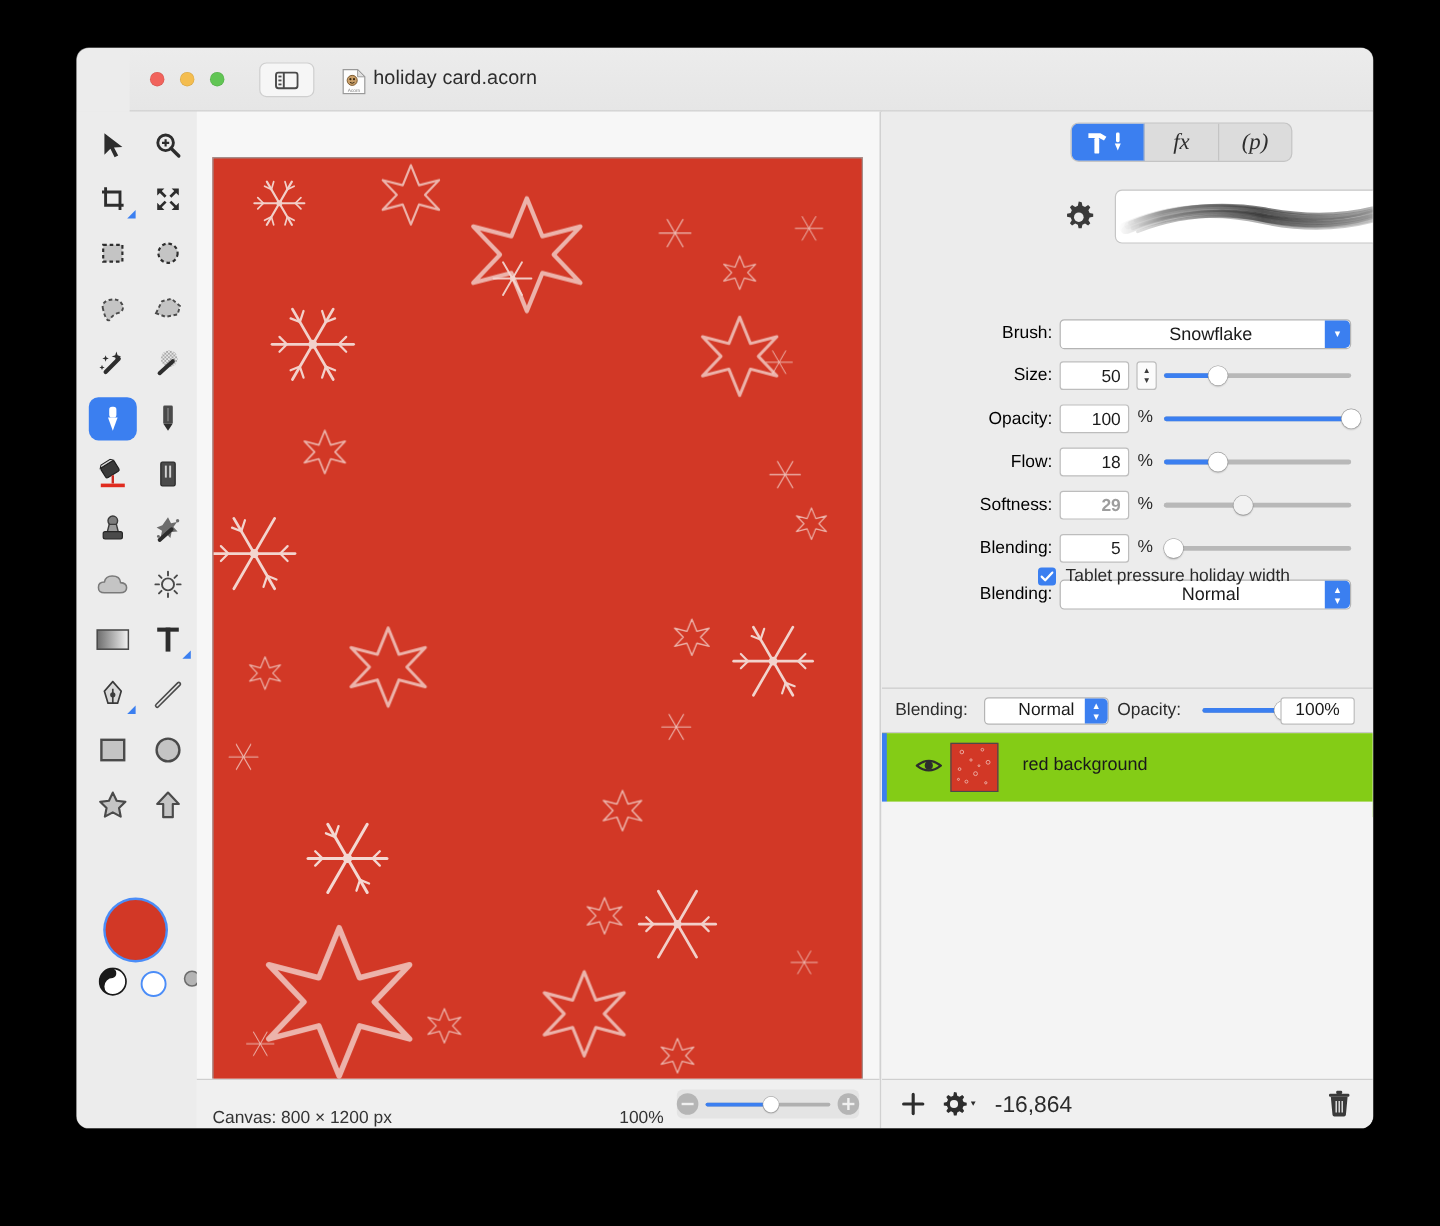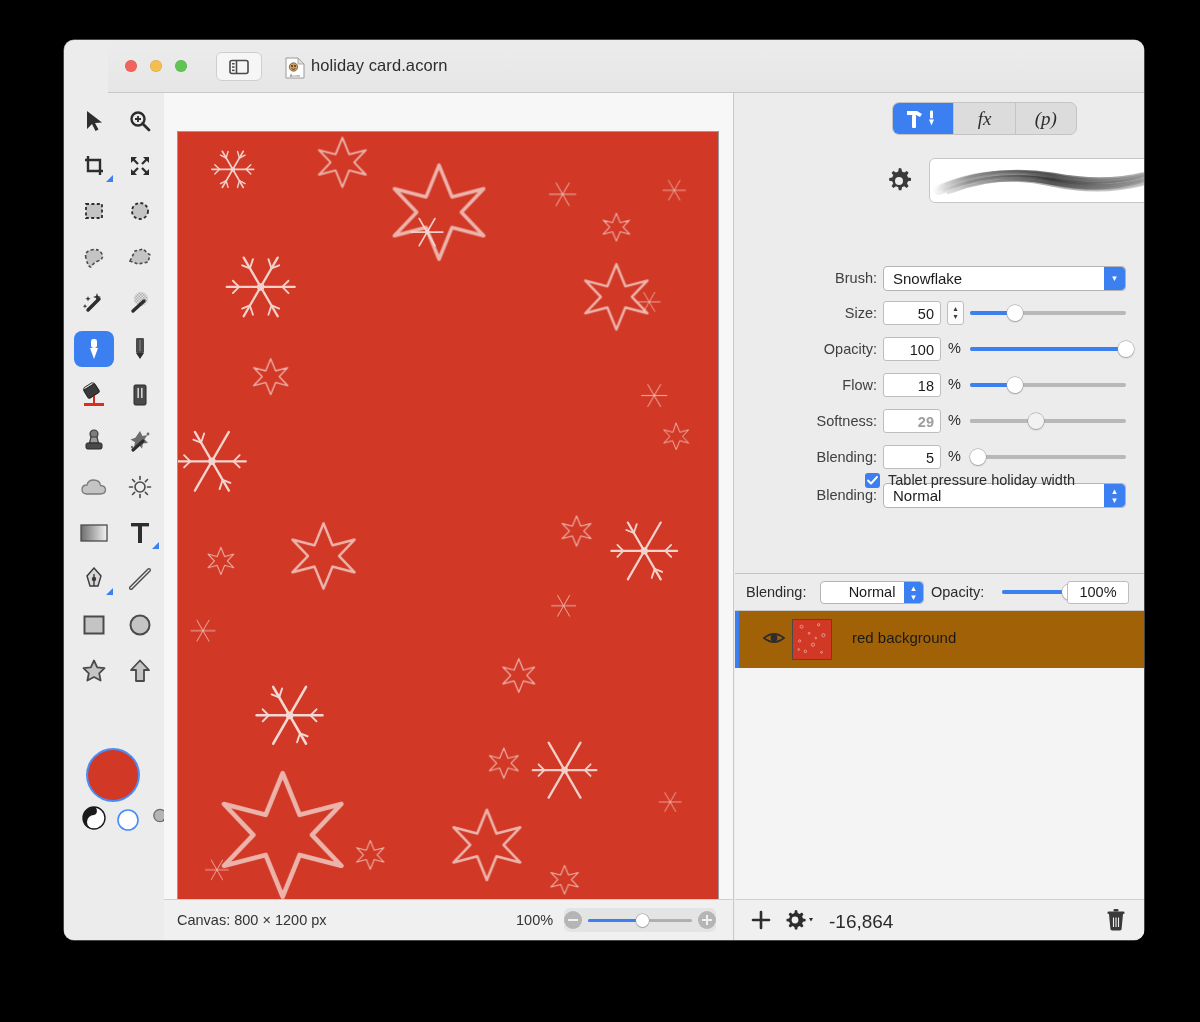--- a/index.html
+++ b/index.html
@@ -91,21 +91,21 @@
     width: 542px; height: 815px;
     background: #d23826;
     border: 1px solid #9a9a9a;
   }
   #canvas svg { display: block; width: 100%; height: 100%; }
   #statusbar {
     position: absolute; left: 0; bottom: 0;
     width: 100%; height: 41px;
     background: #f0f0f0;
     border-top: 1px solid #cfcfcf;
-    display: flex; align-items: center;
+    display: flex; align-items: flex-end;
   }
   #canvas-size { margin-left: 13px; font-size: 14.5px; color: #333; }
   #zoom-pct { position: absolute; left: 352px; font-size: 14.5px; color: #333; }
   #zoom-control {
     position: absolute; left: 400px; top: 8px;
     width: 152px; height: 24px;
     background: #e4e4e4; border-radius: 5px;
     display: flex; align-items: center;
   }
   .zbtn { width: 18px; height: 18px; border-radius: 50%; background: #b5b5b5; position: relative; flex: none; }
@@ -134,21 +134,21 @@
 
   #gear-icon { position: absolute; left: 149px; top: 73px; }
   #brush-preview {
     position: absolute; left: 194px; top: 65px;
     width: 244px; height: 45px;
     background: #fff; border: 1px solid #c6c6c6; border-radius: 6px;
     overflow: hidden;
   }
 
   .row { position: absolute; left: 0; width: 409px; height: 28px; }
-  .rlabel { position: absolute; right: 267px; top: 4px; font-size: 14.5px; color: #404040; text-align: right; white-space: nowrap; }
+  .rlabel { position: absolute; right: 267px; top: 4px; font-size: 14.5px; color: #000000; text-align: right; white-space: nowrap; }
   .numfield {
     position: absolute; left: 148px; top: 0;
     width: 58px; height: 24px;
     background: #fff; border: 1px solid #bdbdbd; border-radius: 3px;
     font-size: 14.5px; color: #1a1a1a; text-align: right;
     padding: 2px 6px 0 0; line-height: 20px;
   }
   .numfield.dim { color: #9d9d9d; font-weight: bold; }
   .pct { position: absolute; left: 213px; top: 3px; font-size: 14.5px; color: #2b2b2b; }
   .stepper {
@@ -164,20 +164,21 @@
   .sfill.off { background: #b8b8b8; }
   .sknob { position: absolute; top: -6px; width: 16px; height: 16px; margin-left: -8px; border-radius: 50%; background: #fff; box-shadow: 0 0 0 .5px #9d9d9d, 0 1px 1.5px rgba(0,0,0,.3); }
   .sknob.off { background: #f2f2f2; }
 
   .popup {
     position: absolute; left: 148px; top: 0;
     width: 243px; height: 25px;
     background: #fff; border: .5px solid #b4b4b4; border-radius: 4px;
     font-size: 15px; color: #1a1a1a;
     padding: 3px 0 0 9px;
+    text-align: center;
   }
   .popup .arrowbox {
     position: absolute; right: 0; top: 0; bottom: 0; width: 21px;
     background: #3b7ff0; border-radius: 0 4px 4px 0;
     display: flex; align-items: center; justify-content: center; flex-direction: column;
   }
   .popup .arrowbox span { color: #fff; font-size: 9px; line-height: 9px; }
 
   #tablet-row { position: absolute; left: 0; top: 378px; width: 409px; height: 22px; }
   #tablet-check {
@@ -216,21 +217,21 @@
   #lh-op-slider { position: absolute; left: 267px; top: 16px; width: 68px; height: 4px; }
   #lh-op-slider .strack { background: #b8b8b8; }
   #lh-opacity-val {
     position: absolute; left: 332px; top: 7px;
     width: 62px; height: 23px;
     background: #fff; border: 1px solid #bdbdbd; border-radius: 3px;
     font-size: 14.5px; color: #1a1a1a; text-align: center; padding-top: 2px;
   }
   #layer-row {
     position: absolute; left: 0; top: 37px; width: 100%; height: 70px;
-    background: #a16207;
+    background: #84cc16;
     border-left: 4px solid #3b7ff0;
     display: flex; align-items: center;
   }
   #layer-eye { position: absolute; left: 24px; top: 19px; }
   #layer-thumb {
     position: absolute; left: 53px; top: 8px;
     width: 40px; height: 41px;
     background: #d23826; border: 1.5px solid #4a4a4a;
     overflow: hidden;
   }

